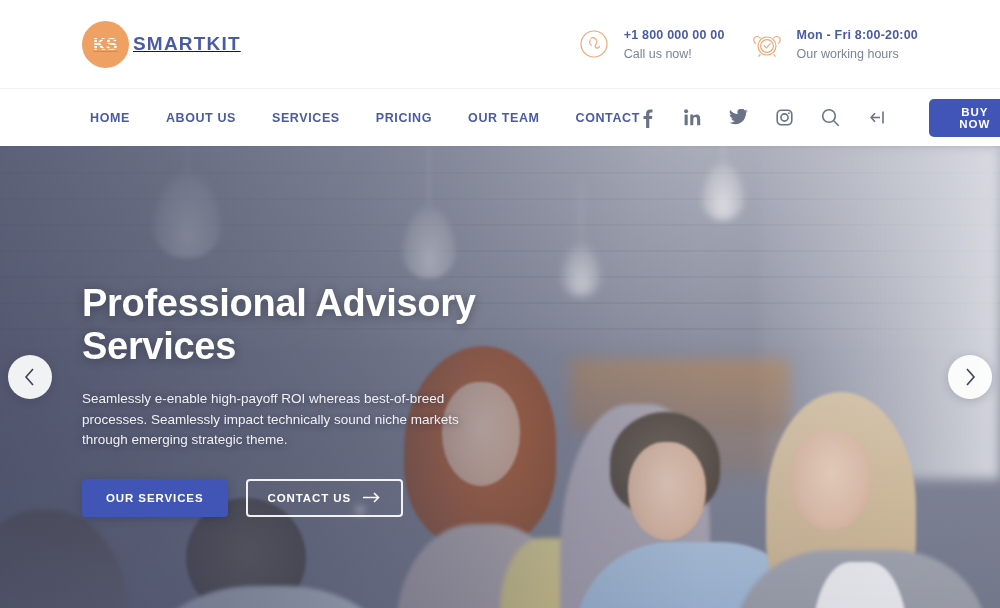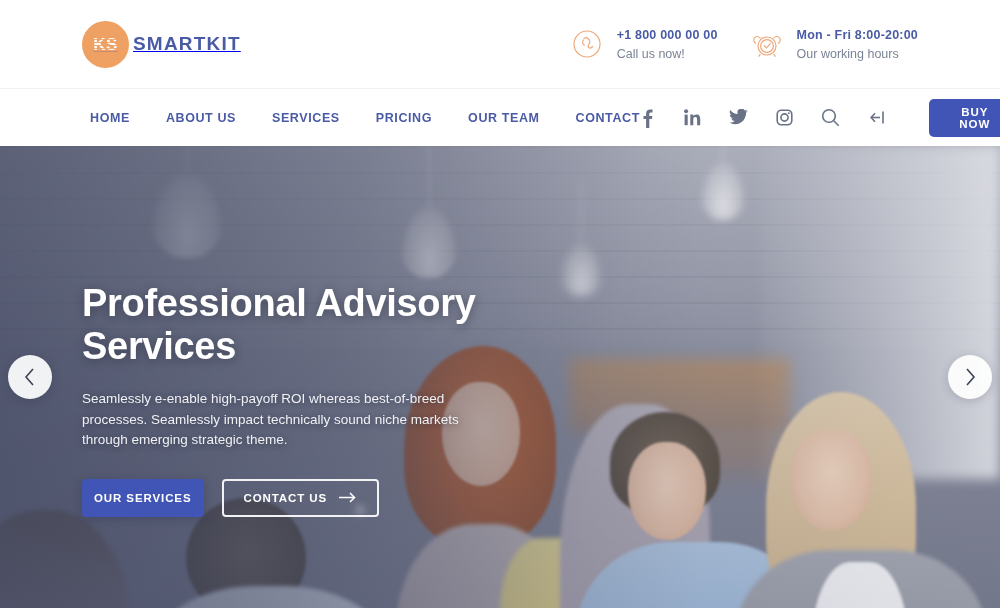--- a/index.html
+++ b/index.html
@@ -38,21 +38,21 @@
     position:absolute; left:-1px; right:-1px; top:0; bottom:0;
     background:repeating-linear-gradient(to bottom,
       rgba(239,160,99,.85) 0px, rgba(239,160,99,.85) 1px,
       rgba(0,0,0,0) 1px, rgba(0,0,0,0) 3px);
   }
   .brand-name {
     font-size:19px; font-weight:bold; letter-spacing:1.2px;
     color:#4a5ba6;
   }
 
-  .topinfo { margin-left:auto; display:flex; align-items:center; gap:32px; }
+  .topinfo { margin-left:auto; display:flex; align-items:center; gap:25px; }
   .info-block { display:flex; align-items:center; gap:13px; }
   .info-ico { width:34px; height:34px; flex:0 0 auto; color:#eda878; }
   .info-ico svg { display:block; width:34px; height:34px; }
   .info-top {
     font-size:12.5px; font-weight:bold; color:#4a5ba6; letter-spacing:.2px;
     line-height:1.35; white-space:nowrap;
   }
   .info-sub {
     font-size:12.5px; color:#7b8494; line-height:1.4; white-space:nowrap;
   }
@@ -272,21 +272,21 @@
   }
   .hero-text {
     font-size:13.5px; color:#f0f1f5; line-height:1.52;
     text-shadow:0 1px 6px rgba(30,34,52,.55);
     margin-bottom:28px;
     max-width:420px;
   }
   .hero-actions { display:flex; align-items:center; gap:18px; }
   .btn-primary {
     background:#4055b5; color:#fff; border:none;
-    height:38px; padding:0 12px; border-radius:4px;
+    height:38px; padding:0 24px; border-radius:4px;
     font-size:11.5px; font-weight:bold; letter-spacing:.9px;
     font-family:"Liberation Sans", sans-serif;
     cursor:pointer;
     box-shadow:0 2px 10px rgba(20,26,60,.25);
   }
   .btn-ghost {
     background:transparent; color:#fff;
     border:2px solid rgba(255,255,255,.92);
     height:38px; padding:0 20px; border-radius:4px;
     font-size:11.5px; font-weight:bold; letter-spacing:.9px;

